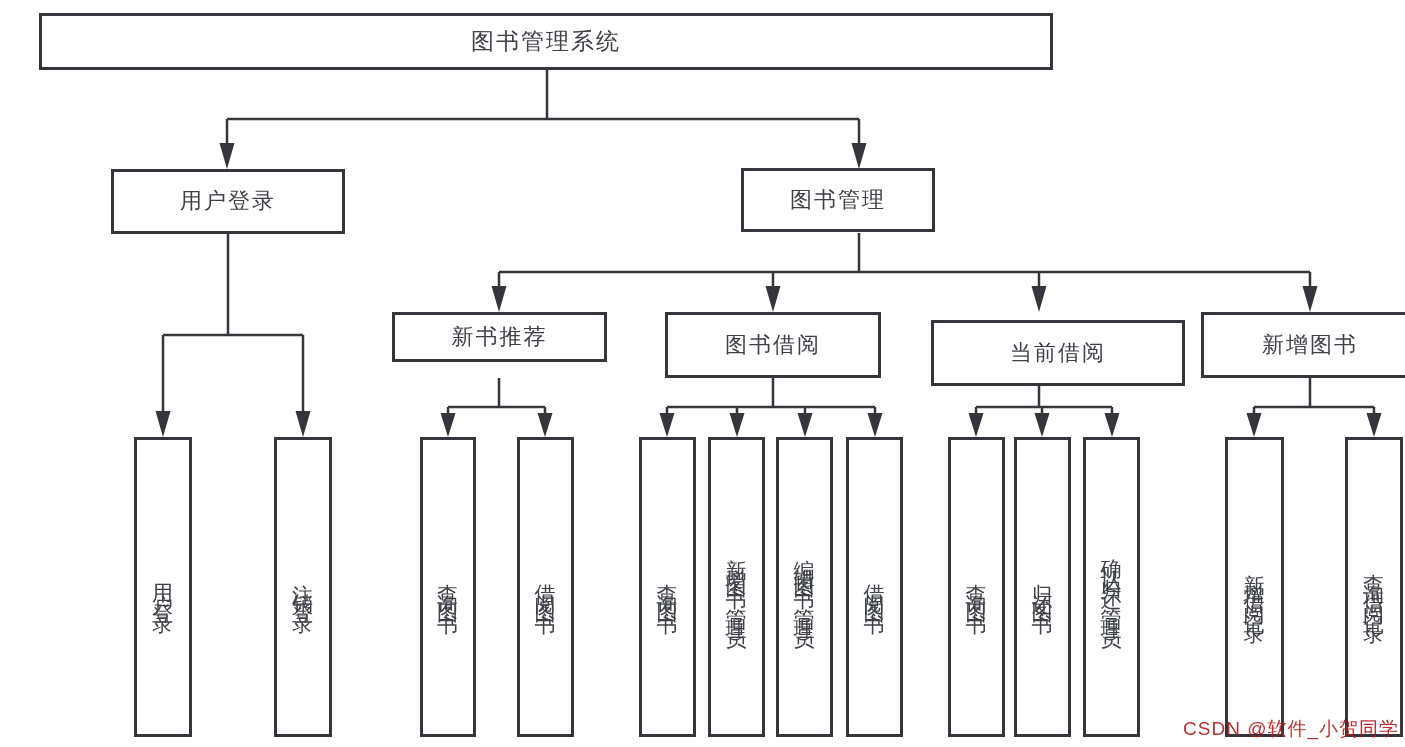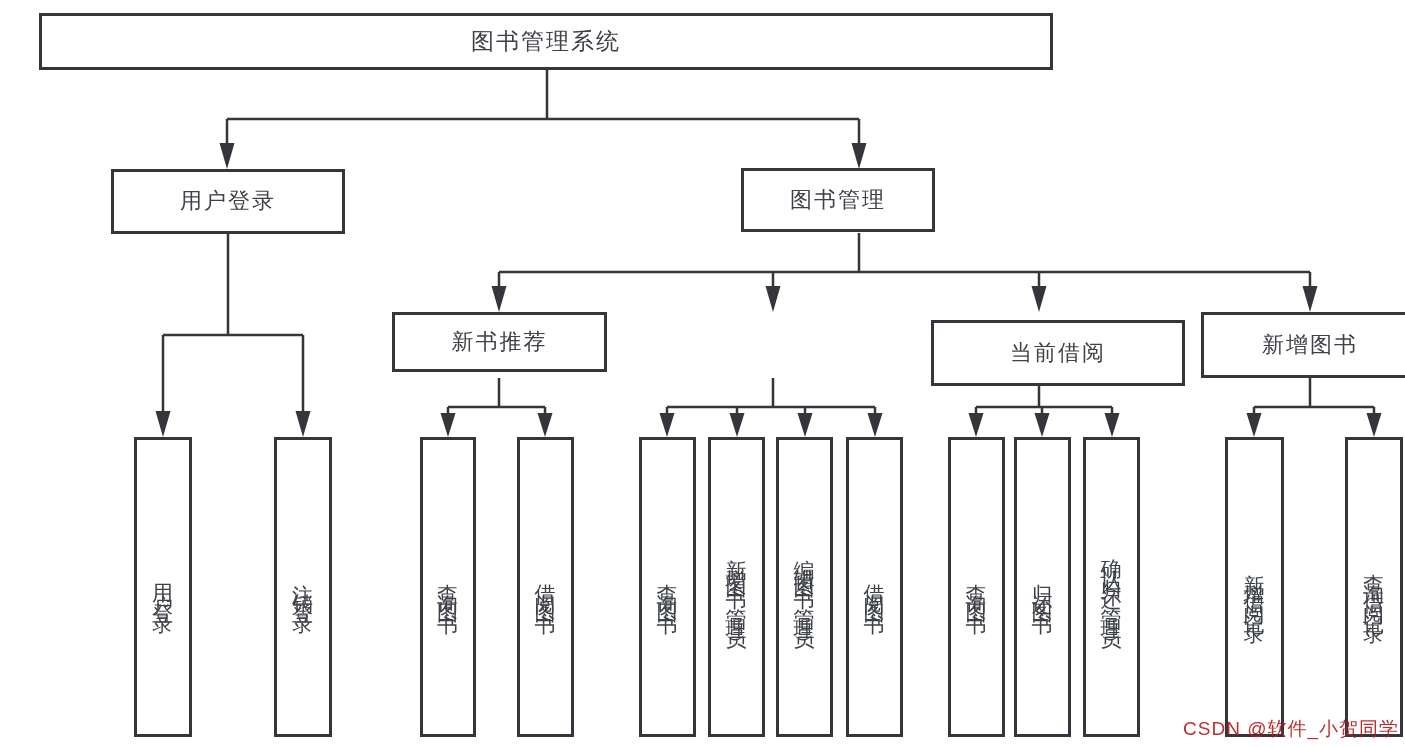--- a/index.html
+++ b/index.html
@@ -81,22 +81,25 @@
     <span>图书管理系统</span>
   </div>
 
   <div class="box" style="left:82px;top:169px;width:234px;height:65px">
     <span>用户登录</span>
   </div>
   <div class="box" style="left:712px;top:168px;width:194px;height:64px">
     <span>图书管理</span>
   </div>
 
-  <div class="box" style="left:363px;top:312px;width:215px;height:60px">
+  <div class="box" style="left:363px;top:312px;width:215px;height:50px">
     <span>新书推荐</span>
+  </div>
+  <div class="box" style="left:636px;top:312px;width:216px;height:66px">
+    <span>图书借阅</span>
   </div>
   <div class="box" style="left:902px;top:320px;width:254px;height:66px">
     <span>当前借阅</span>
   </div>
   <div class="box" style="left:1172px;top:312px;width:218px;height:66px">
     <span>新增图书</span>
   </div>
 
   <div class="box leaf" style="left:105px;top:437px;width:58px;height:300px">
     <span>用户登录</span>

